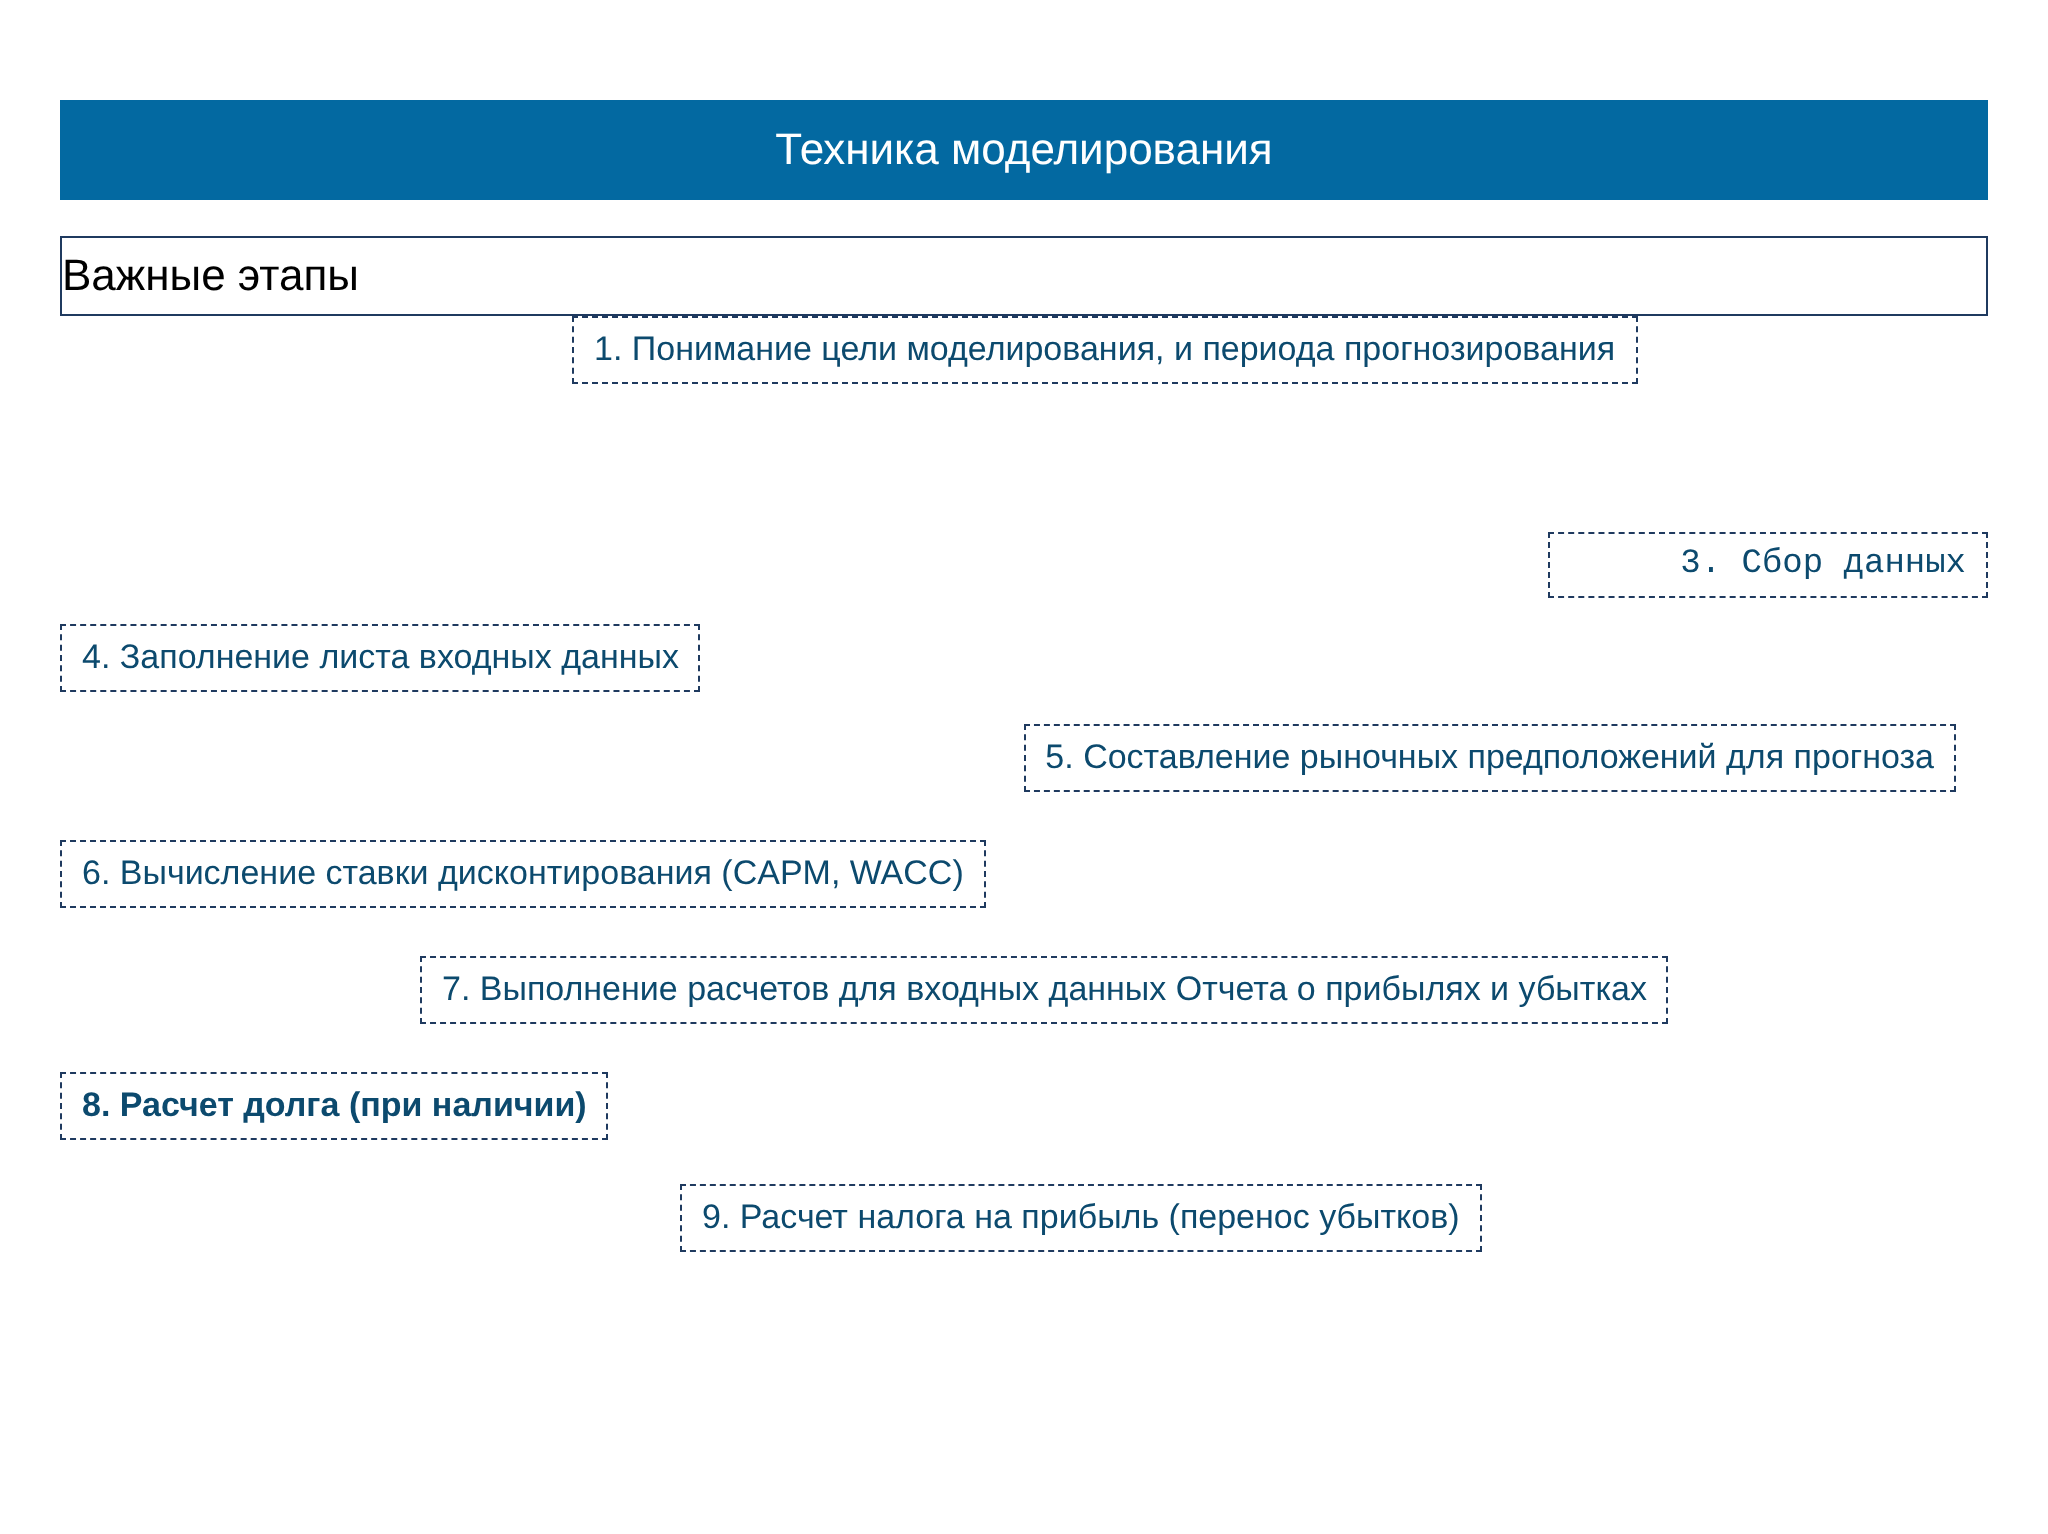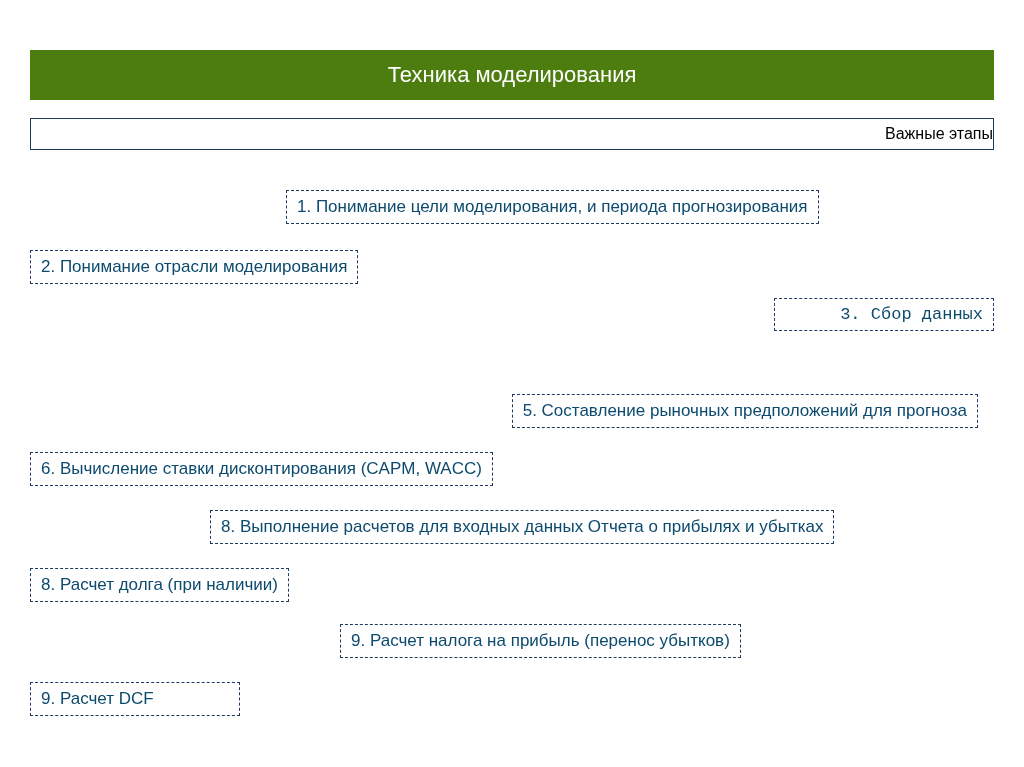--- a/index.html
+++ b/index.html
@@ -9,67 +9,65 @@
     }
     body {
       font-family: Arial, sans-serif;
       width: 1024px;
       height: 767px;
       background: #fff;
       padding: 50px 30px 30px 30px;
       position: relative;
     }
     .title-bar {
-      background: #4d7c0f;
+      background: #0369a1;
       color: #fff;
       text-align: center;
       padding: 12px 0;
       font-size: 22px;
       margin-bottom: 18px;
     }
     .subtitle-bar {
       border: 1px solid #1f3a5f;
-      text-align: right;
+      text-align: left;
       padding: 6px 0;
-      font-size: 16px;
+      font-size: 22px;
       color: #000;
-      margin-bottom: 40px;
     }
     .steps-area {
       position: relative;
       height: 560px;
     }
     .step-box {
       position: absolute;
       border: 1px dashed #1f3a5f;
       padding: 6px 10px;
       font-size: 17px;
       color: #0c4a6e;
       white-space: nowrap;
     }
     .s1 { left: 256px; top: 0px; }
     .s2 { left: 0px;   top: 60px; }
     .s3 { right: 0px;  top: 108px; width: 220px; text-align: right; font-family: Liberation Mono, monospace; }
     .s4 { left: 0px;   top: 154px; }
     .s5 { right: 16px;  top: 204px; }
     .s6 { left: 0px;   top: 262px; }
     .s7 { left: 180px; top: 320px; }
-    .s8 { left: 0px;   top: 378px; }
+    .s8 { left: 0px;   top: 378px; font-weight: bold; }
     .s9 { left: 310px; top: 434px; }
     .s10{ left: 0px;   top: 492px; width: 210px; }
   </style>
 </head>
 <body>
 
 <div class="title-bar">Техника моделирования</div>
 <div class="subtitle-bar">Важные этапы</div>
 
 <div class="steps-area">
   <div class="step-box s1">1. Понимание цели моделирования, и периода прогнозирования</div>
-  <div class="step-box s2">2. Понимание отрасли моделирования</div>
   <div class="step-box s3">3. Сбор данных</div>
+  <div class="step-box s4">4. Заполнение листа входных данных</div>
   <div class="step-box s5">5. Составление рыночных предположений для прогноза</div>
   <div class="step-box s6">6. Вычисление ставки дисконтирования (CAPM, WACC)</div>
-  <div class="step-box s7">8. Выполнение расчетов для входных данных Отчета о прибылях и убытках</div>
+  <div class="step-box s7">7. Выполнение расчетов для входных данных Отчета о прибылях и убытках</div>
   <div class="step-box s8">8. Расчет долга (при наличии)</div>
   <div class="step-box s9">9. Расчет налога на прибыль (перенос убытков)</div>
-  <div class="step-box s10">9. Расчет DCF</div>
 </div>
 
 </body></html>

